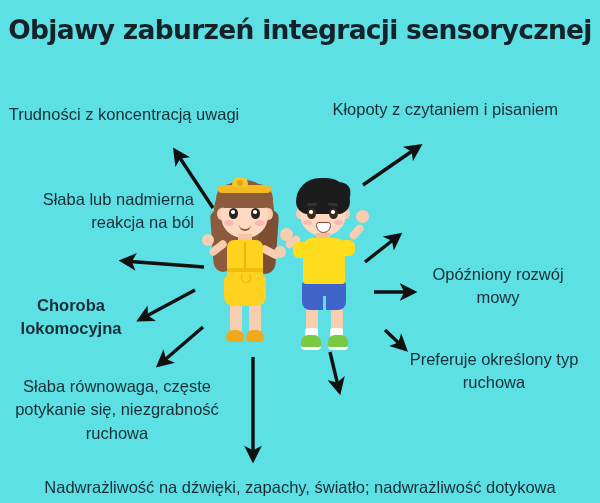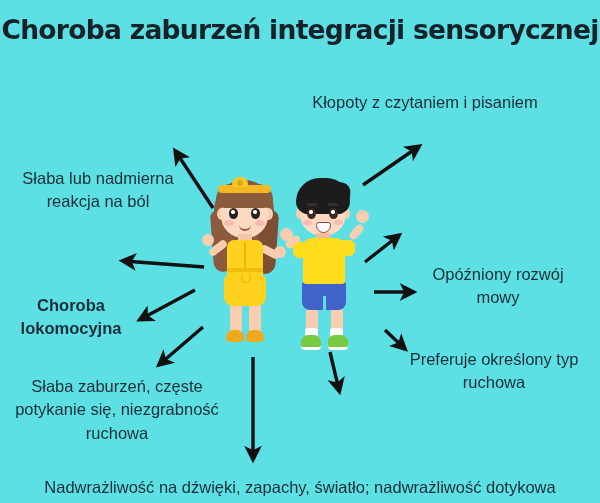--- a/index.html
+++ b/index.html
@@ -34,24 +34,24 @@
   }
   .label {
     position: absolute;
     color: #1b2e38;
     font-family: "Liberation Sans", sans-serif;
     font-size: 16.5px;
     line-height: 1.42;
     text-align: center;
   }
   #lbl-concentration { left: 8px;  top: 103px;  width: 232px; }
-  #lbl-pain          { left: 2px;  top: 167px;  width: 192px; }
+  #lbl-pain          { left: 2px;  top: 188px;  width: 192px; text-align: right; }
   #lbl-motion        { left: 8px;  top: 294px;  width: 126px; font-weight: bold; }
   #lbl-balance       { left: 0px;  top: 375px;  width: 234px; }
-  #lbl-reading       { left: 292px; top: 91px; width: 266px; }
+  #lbl-reading       { left: 292px; top: 98px; width: 266px; text-align: right; }
   #lbl-hyperactive   { left: 406px; top: 170px; width: 192px; }
   #lbl-speech        { left: 414px; top: 263px; width: 168px; }
   #lbl-food          { left: 396px; top: 348px; width: 196px; }
   #lbl-grip          { left: 272px; top: 412px; width: 234px; }
   #lbl-sensory       { left: 0px;  top: 476px;  width: 600px; }
 
   
   #arrows {
     position: absolute;
     left: 0; top: 0;
@@ -232,21 +232,21 @@
     background: #7ac943; border-radius: 7px 7px 4px 4px;
     border-bottom: 3px solid #fbfbfb; }
   #boy .shoe.l { left: 17px; }
   #boy .shoe.r { left: 44px; }
 </style>
 </head>
 <body>
 
 <div id="infographic">
 
-  <div id="title">Choroba zaburzeń integracji sensorycznej</div>
+  <div id="title">Objawy zaburzeń integracji sensorycznej</div>
 
   <svg id="arrows" viewBox="0 0 600 503" width="600" height="503">
     <defs>
       <marker id="ah" markerWidth="5.2" markerHeight="5.2" refX="3.6" refY="2.6" orient="auto" markerUnits="strokeWidth">
         <path d="M0,0 L5.2,2.6 L0,5.2 L1.3,2.6 z" fill="#111111"></path>
       </marker>
     </defs>
 
     <g stroke="#111111" stroke-width="3.4" fill="none" marker-end="url(#ah)">
       <line x1="213" y1="208" x2="176" y2="152"></line>
@@ -322,21 +322,22 @@
       <div class="sleeve l"></div>
       <div class="sleeve r"></div>
       <div class="sock l"></div>
       <div class="sock r"></div>
       <div class="shoe l"></div>
       <div class="shoe r"></div>
     </div>
 
   </div>
 
+  <div class="label" id="lbl-concentration">Trudności z koncentracją uwagi</div>
   <div class="label" id="lbl-pain">Słaba lub nadmierna reakcja na ból</div>
   <div class="label" id="lbl-motion">Choroba lokomocyjna</div>
-  <div class="label" id="lbl-balance">Słaba zaburzeń, częste potykanie się, niezgrabność ruchowa</div>
+  <div class="label" id="lbl-balance">Słaba równowaga, częste potykanie się, niezgrabność ruchowa</div>
   <div class="label" id="lbl-reading">Kłopoty z czytaniem i pisaniem</div>
   <div class="label" id="lbl-speech">Opóźniony rozwój mowy</div>
   <div class="label" id="lbl-food">Preferuje określony typ ruchowa</div>
   <div class="label" id="lbl-sensory">Nadwrażliwość na dźwięki, zapachy, światło; nadwrażliwość dotykowa</div>
 
 </div>
 
 </body></html>

